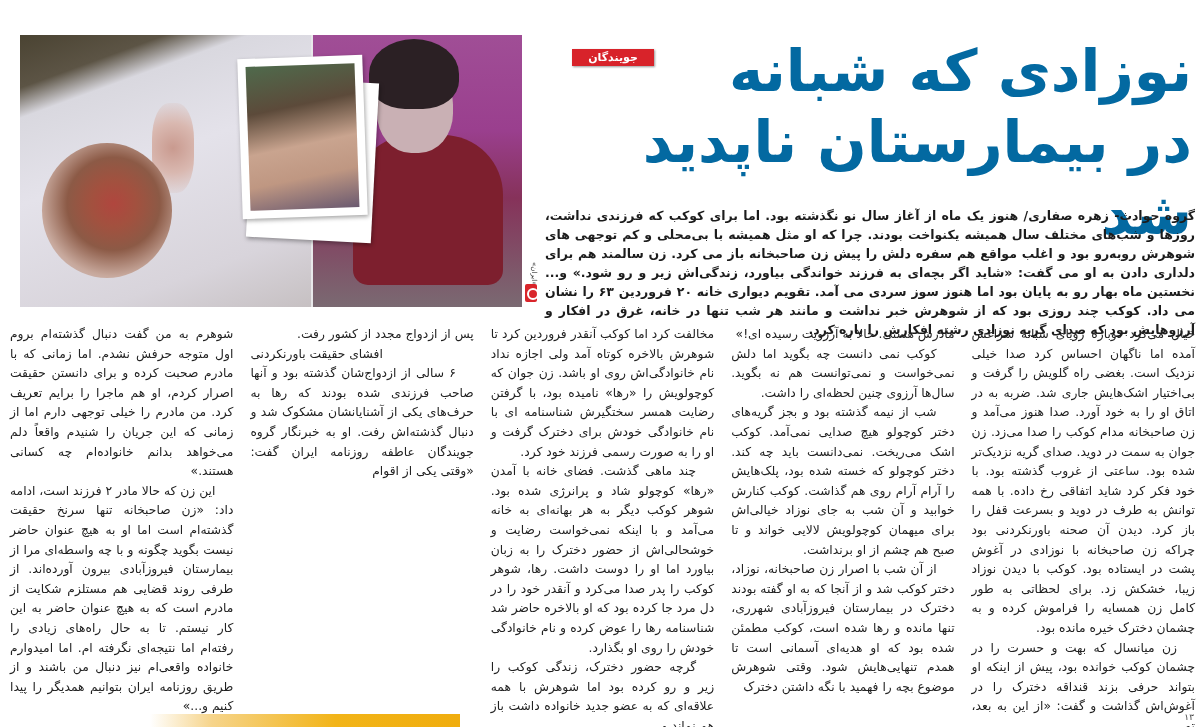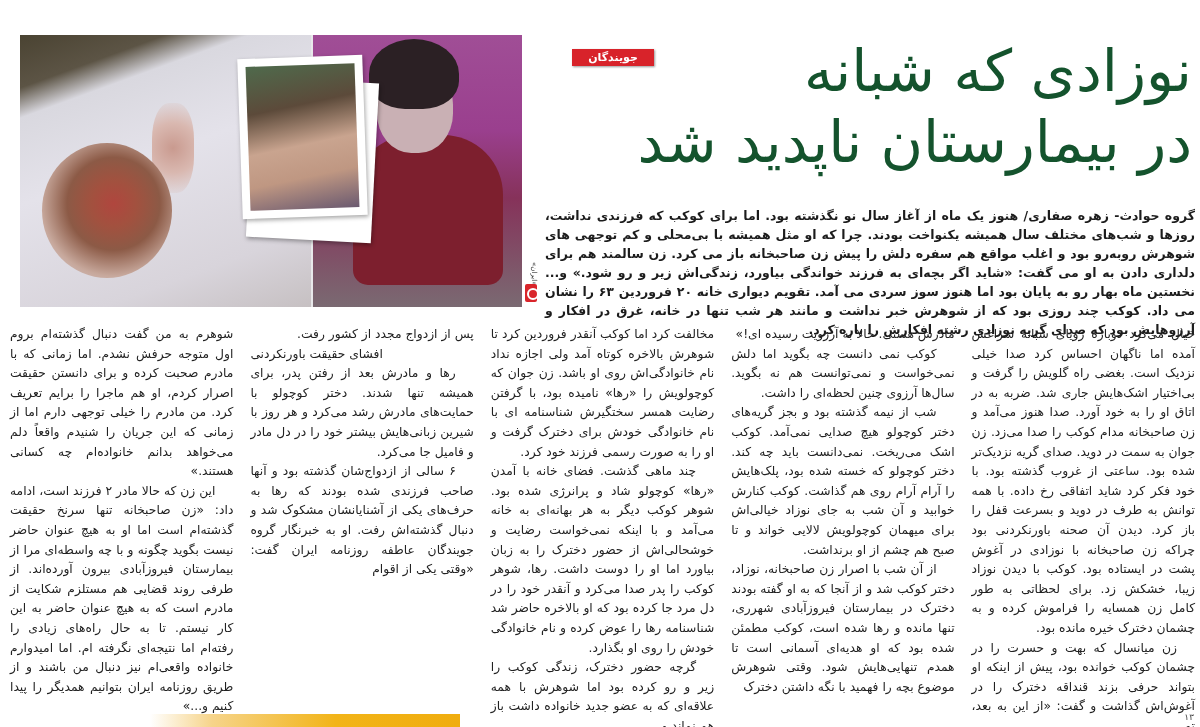--- a/index.html
+++ b/index.html
@@ -25,21 +25,21 @@
     transform: rotate(3deg); box-shadow: 1px 2px 4px rgba(0,0,0,.35); }
   .photo-girl { width: 100%; height: 100%; background: linear-gradient(170deg, #4f6a4c 0%, #5c4a3a 30%, #c9a48f 55%, #bf9782 75%, #6b5a70 100%); }
   .photo-credit { position: absolute; left: 524px; top: 262px; width: 14px; font-size: 7px; writing-mode: vertical-rl; color: #333; }
   .credit-logo { position: absolute; left: 525px; top: 284px; width: 12px; height: 18px; background: #d9252b; border-radius: 2px; }
   .credit-logo::after { content: ""; position: absolute; left: 2px; top: 4px; width: 8px; height: 8px; border-radius: 50%; border: 2px solid #fff; }
 
   .author-badge { position: absolute; left: 572px; top: 49px; width: 82px; height: 17px; background: #d8232a;
     color: #fff; font-size: 11px; font-weight: bold; line-height: 17px; text-align: center; direction: rtl; box-shadow: 1px 1px 2px rgba(0,0,0,.4); }
 
   .headline { position: absolute; right: 8px; top: 36px; width: 560px; direction: rtl; text-align: right;
-    font-family: "DejaVu Sans", sans-serif; font-weight: normal; color: #14532d; }
+    font-family: "DejaVu Sans", sans-serif; font-weight: bold; color: #0369a1; }
   .headline-line1 { display: block; font-size: 58px; line-height: 70px; letter-spacing: -1px; }
   .headline-line2 { display: block; font-size: 58px; line-height: 72px; letter-spacing: -1px; }
 
   .lead { position: absolute; left: 545px; top: 206px; width: 650px; direction: rtl; text-align: justify;
     font-size: 12.5px; line-height: 19px; font-weight: bold; color: #1c1c1c; text-align-last: right; }
 
   .columns { position: absolute; left: 10px; top: 325px; width: 1185px; height: 385px; direction: rtl; display: flex; gap: 17px; }
   .col { width: 224px; font-size: 12.3px; line-height: 19.6px; text-align: justify; color: #222; }
   .col p { text-indent: 18px; }
   .col p.noindent { text-indent: 0; }
@@ -93,21 +93,20 @@
     <p>از آن شب با اصرار زن صاحبخانه، نوزاد، دختر کوکب شد و از آنجا که به او گفته بودند دخترک در بیمارستان فیروزآبادی شهرری، تنها مانده و رها شده است، کوکب مطمئن شده بود که او هدیه‌ای آسمانی است تا همدم تنهایی‌هایش شود. وقتی شوهرش موضوع بچه را فهمید با نگه داشتن دخترک</p>
   </div>
   <div class="col">
     <p class="noindent">مخالفت کرد اما کوکب آنقدر فروردین کرد تا شوهرش بالاخره کوتاه آمد ولی اجازه نداد نام خانوادگی‌اش روی او باشد. زن جوان که کوچولویش را «رها» نامیده بود، با گرفتن رضایت همسر سختگیرش شناسنامه ای با نام خانوادگی خودش برای دخترک گرفت و او را به صورت رسمی فرزند خود کرد.</p>
     <p>چند ماهی گذشت. فضای خانه با آمدن «رها» کوچولو شاد و پرانرژی شده بود. شوهر کوکب دیگر به هر بهانه‌ای به خانه می‌آمد و با اینکه نمی‌خواست رضایت و خوشحالی‌اش از حضور دخترک را به زبان بیاورد اما او را دوست داشت. رها، شوهر کوکب را پدر صدا می‌کرد و آنقدر خود را در دل مرد جا کرده بود که او بالاخره حاضر شد شناسنامه رها را عوض کرده و نام خانوادگی خودش را روی او بگذارد.</p>
     <p>گرچه حضور دخترک، زندگی کوکب را زیر و رو کرده بود اما شوهرش با همه علاقه‌ای که به عضو جدید خانواده داشت باز هم نماند و</p>
   </div>
   <div class="col">
     <p class="noindent">پس از ازدواج مجدد از کشور رفت.</p>
     <p class="subhead-light">افشای حقیقت باورنکردنی</p>
-    <p>رها و مادرش بعد از رفتن پدر، برای همیشه تنها شدند. دختر کوچولو با حمایت‌های مادرش رشد می‌کرد و هر روز با شیرین زبانی‌هایش بیشتر خود را در دل مادر و فامیل جا می‌کرد.</p>
     <p>۶ سالی از ازدواج‌شان گذشته بود و آنها صاحب فرزندی شده بودند که رها به حرف‌های یکی از آشنایانشان مشکوک شد و دنبال گذشته‌اش رفت. او به خبرنگار گروه جویندگان عاطفه روزنامه ایران گفت: «وقتی یکی از اقوام</p>
   </div>
   <div class="col">
     <p class="noindent">شوهرم به من گفت دنبال گذشته‌ام بروم اول متوجه حرفش نشدم. اما زمانی که با مادرم صحبت کرده و برای دانستن حقیقت اصرار کردم، او هم ماجرا را برایم تعریف کرد. من مادرم را خیلی توجهی دارم اما از زمانی که این جریان را شنیدم واقعاً دلم می‌خواهد بدانم خانواده‌ام چه کسانی هستند.»</p>
     <p>این زن که حالا مادر ۲ فرزند است، ادامه داد: «زن صاحبخانه تنها سرنخ حقیقت گذشته‌ام است اما او به هیچ عنوان حاضر نیست بگوید چگونه و با چه واسطه‌ای مرا از بیمارستان فیروزآبادی بیرون آورده‌اند. از طرفی روند قضایی هم مستلزم شکایت از مادرم است که به هیچ عنوان حاضر به این کار نیستم. تا به حال راه‌های زیادی را رفته‌ام اما نتیجه‌ای نگرفته ام. اما امیدوارم خانواده واقعی‌ام نیز دنبال من باشند و از طریق روزنامه ایران بتوانیم همدیگر را پیدا کنیم و...»</p>
   </div>
 </div>
 
 <div class="yellow-strip"></div>
 <div class="page-number">۱۳</div>

